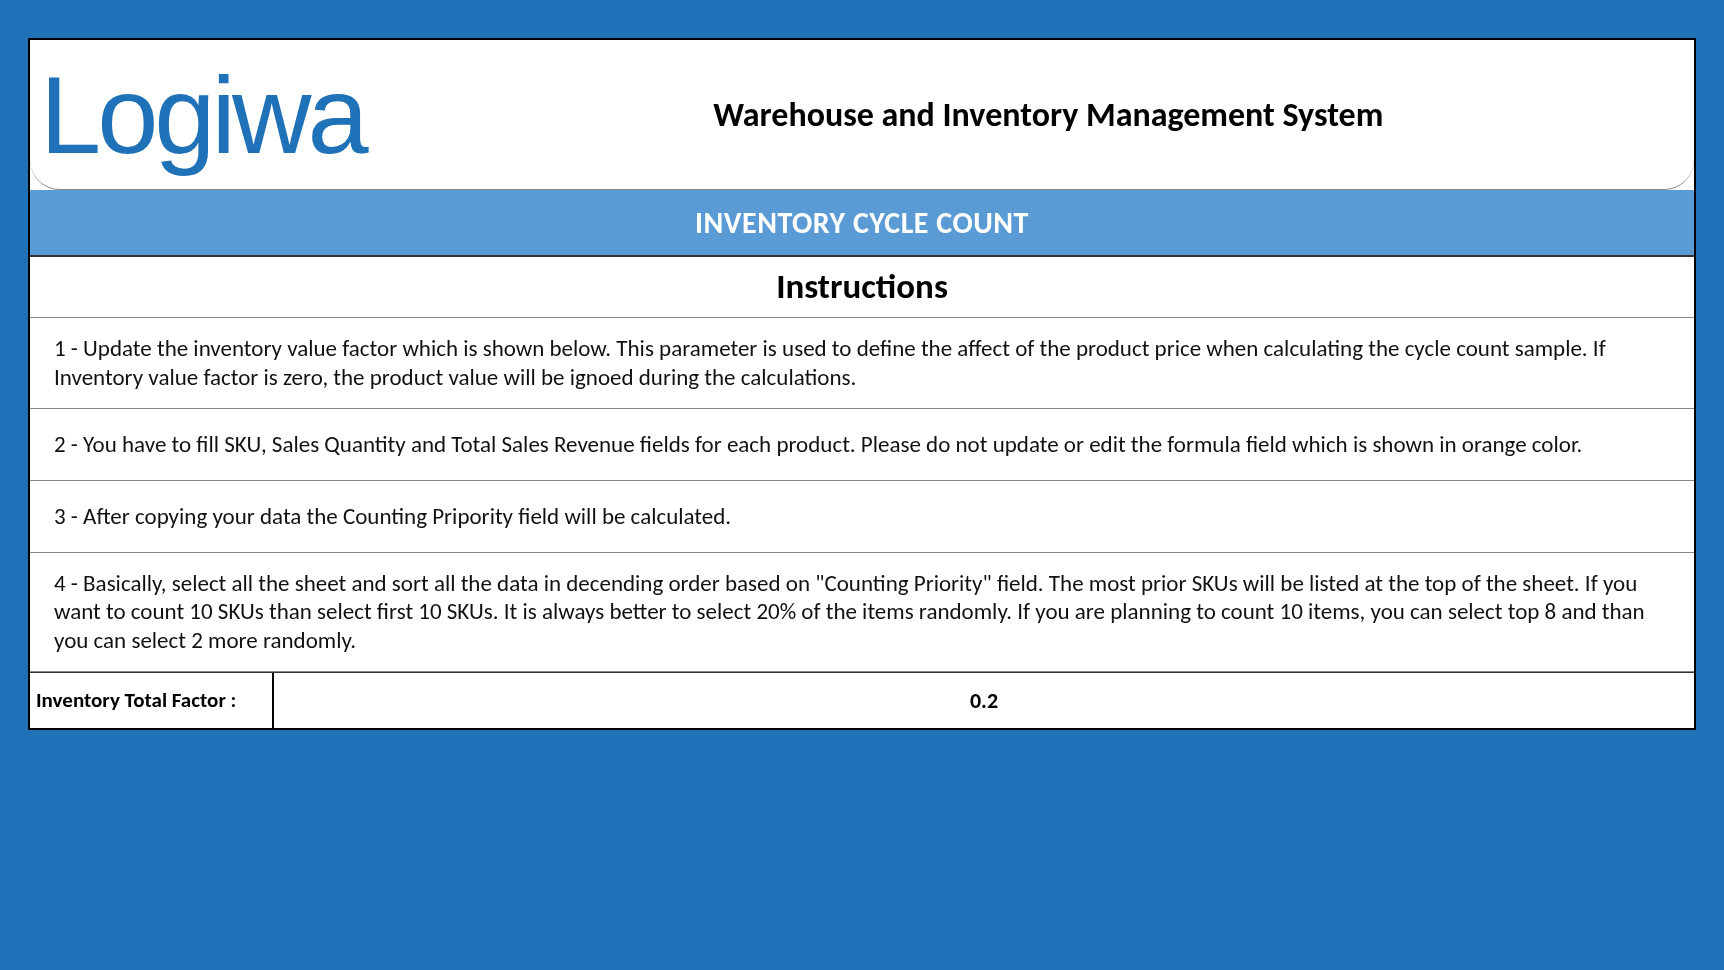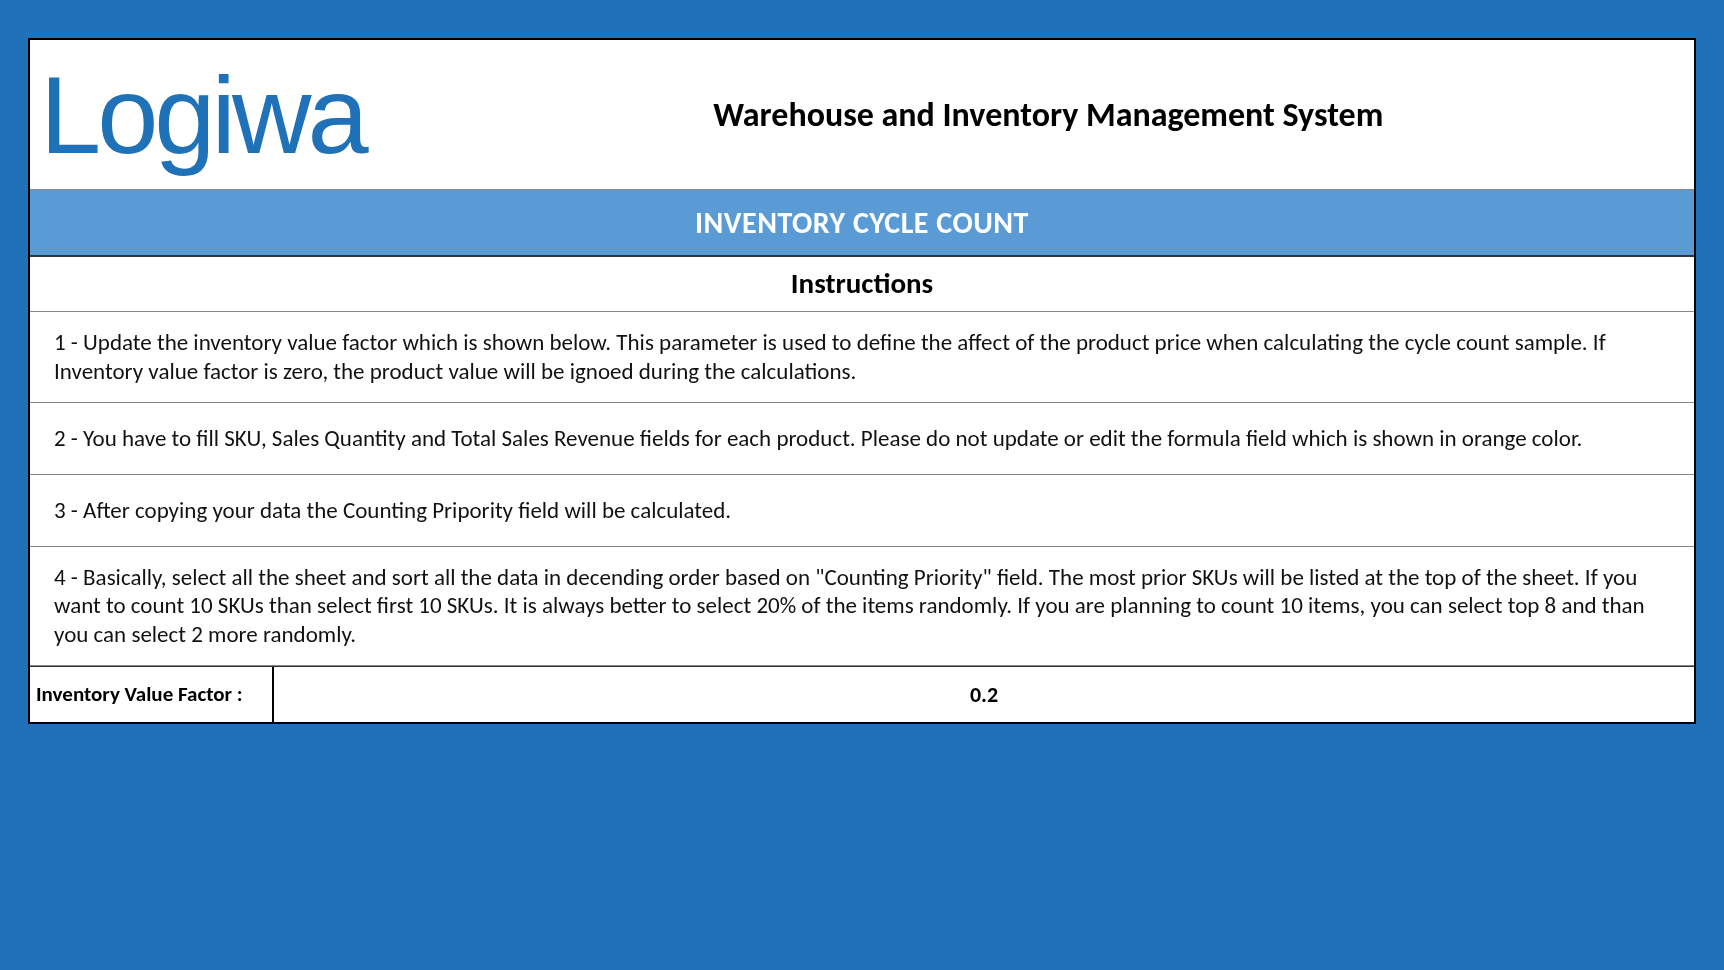--- a/index.html
+++ b/index.html
@@ -14,20 +14,21 @@
       background: #fff;
       width: 100%;
       border: 2px solid #000;
     }
     .header-row {
       display: flex;
       align-items: center;
       padding: 18px 22px 18px 10px;
       border-bottom: 1px solid #888;
       height: 150px;
+      border-radius: 30px;
     }
     .logo-cell { flex: 0 0 auto; }
     .logo {
       font-family: "Century Gothic", "Futura", "Avant Garde", sans-serif;
       font-size: 110px;
       font-weight: 400;
       color: #1f71b8;
       letter-spacing: -4px;
       line-height: 1;
     }
@@ -46,21 +47,21 @@
       color: #fff;
       text-align: center;
       font-size: 30px;
       font-weight: 700;
       padding: 14px 0;
       letter-spacing: 0.5px;
       border-bottom: 2px solid #333;
     }
     .instructions-head {
       text-align: center;
-      font-size: 29px;
+      font-size: 35px;
       font-weight: 700;
       padding: 8px 0 10px 0;
       border-bottom: 1px solid #888;
     }
     .instr {
       font-size: 23px;
       color: #111;
       padding: 16px 24px;
       border-bottom: 1px solid #888;
       line-height: 1.25;
@@ -114,17 +115,17 @@
       <span>2 - You have to fill SKU, Sales Quantity and Total Sales Revenue fields for each product. Please do not update or edit the formula field which is shown in orange color.</span>
     </div>
   <div class="instr">
       <span>3 - After copying your data the Counting Pripority field will be calculated.</span>
     </div>
   <div class="instr tall">
       <span>4 - Basically, select all the sheet and sort all the data in decending order based on "Counting Priority" field. The most prior SKUs will be listed at the top of the sheet. If you want to count 10 SKUs than select first 10 SKUs. It is always better to select 20% of the items randomly. If you are planning to count 10 items, you can select top 8 and than you can select 2 more randomly.</span>
     </div>
 
   <div class="value-row">
-    <div class="value-label">Inventory Value Factor :</div>
+    <div class="value-label">Inventory Total Factor :</div>
     <div class="value-cell">0.2</div>
   </div>
 
 </div>
 
 </body></html>

